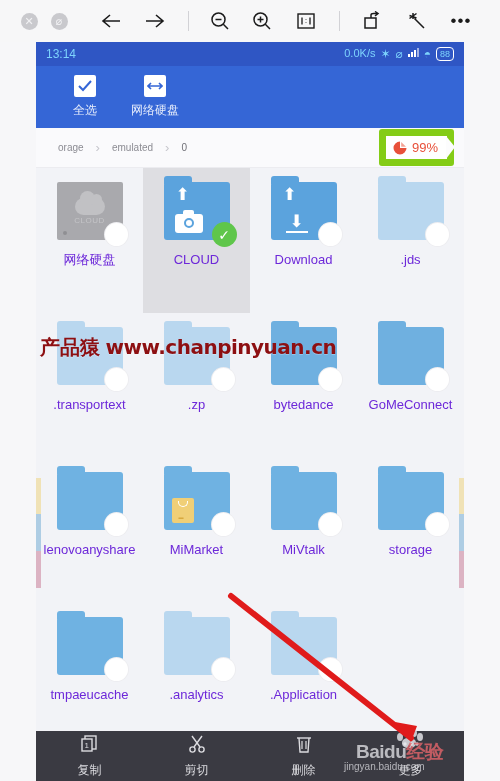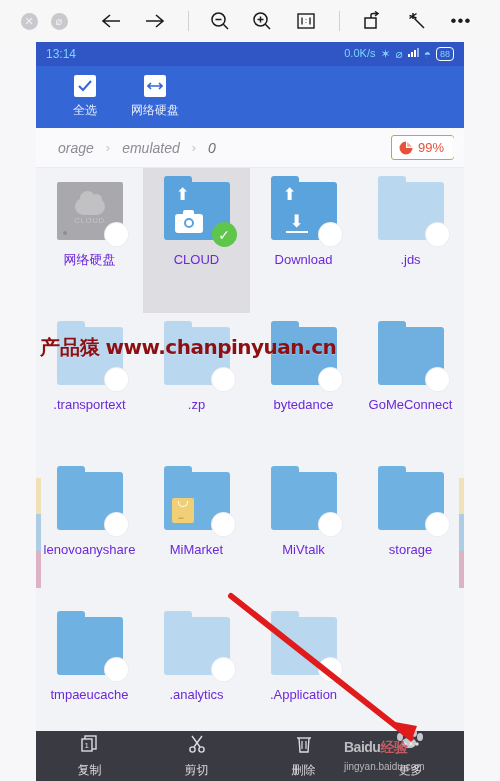--- a/index.html
+++ b/index.html
@@ -70,26 +70,26 @@
     width:22px;height:22px;background:#fff;border-radius:2px;
     display:flex;align-items:center;justify-content:center;
   }
 
   
   .crumbs{
     height:40px;background:#fafafc;display:flex;align-items:center;
     padding:0 4px 0 14px;box-sizing:border-box;gap:4px;
     border-bottom:1px solid #ececf0;
   }
-  .crumb{color:#8c8c93;font-size:14px;padding:0 8px;font-style:italic;}
+  .crumb{color:#8c8c93;font-size:10px;padding:0 8px;}
   .crumb.last{color:#6f6f76;}
   .crumb-sep{color:#c6c6cc;font-size:13px;}
   .pct{
     margin-left:auto;margin-right:6px;
-    background:#fff;border:1px solid #84cc16;border-radius:3px;
+    background:#fff;border:7px solid #84cc16;border-radius:3px;
     height:23px;display:flex;align-items:center;gap:5px;padding:0 9px 0 7px;
     color:#e8503a;font-size:13px;position:relative;
   }
   .pct:after{
     content:"";position:absolute;right:-8px;top:0;
     border-top:11px solid transparent;border-bottom:12px solid transparent;
     border-left:9px solid #fcfcfd;
   }
 
   
@@ -168,21 +168,21 @@
   }
   .wm .dom{font-family:"DejaVu Sans",sans-serif;letter-spacing:-.5px;}
 
   .arrow{position:absolute;left:225px;top:590px;pointer-events:none;}
 
   .baidu{
     position:absolute;right:4px;bottom:4px;width:118px;height:52px;
     pointer-events:none;opacity:.82;
   }
   .baidu .bd-main{
-    position:absolute;left:2px;top:14px;font-size:14px;font-weight:bold;
+    position:absolute;left:14px;top:14px;font-size:19px;font-weight:bold;
     color:#d8d8dc;letter-spacing:-.5px;
   }
   .baidu .bd-cn{color:#e0646a;}
   .baidu .bd-url{position:absolute;left:2px;top:36px;font-size:10px;color:#cfcfd4;}
   .paw{position:absolute;left:52px;top:3px;width:30px;height:20px;}
   .paw i{position:absolute;background:#e8e8ec;border-radius:50%;}
 
   
   .bottombar{
     height:50px;background:#3a3a42;display:flex;align-items:center;

